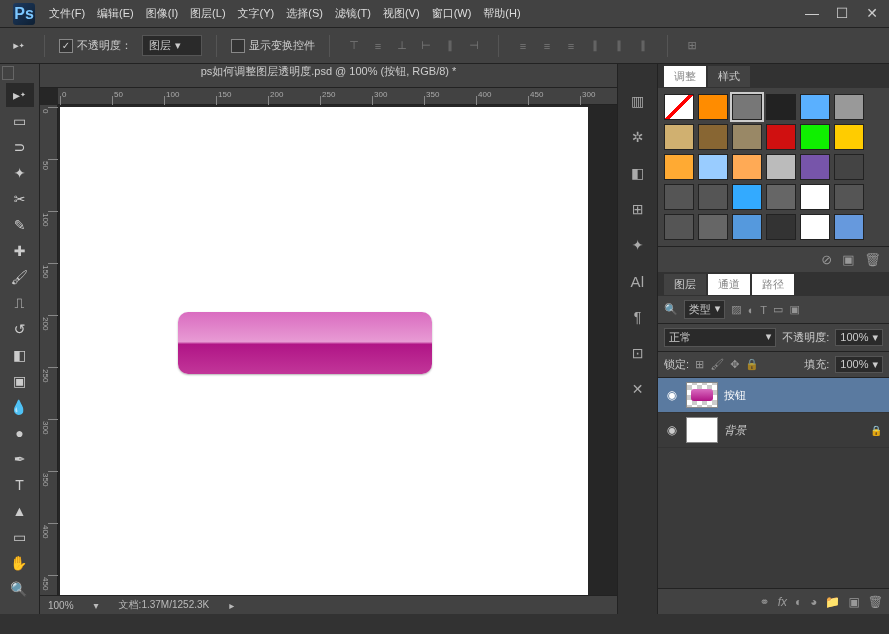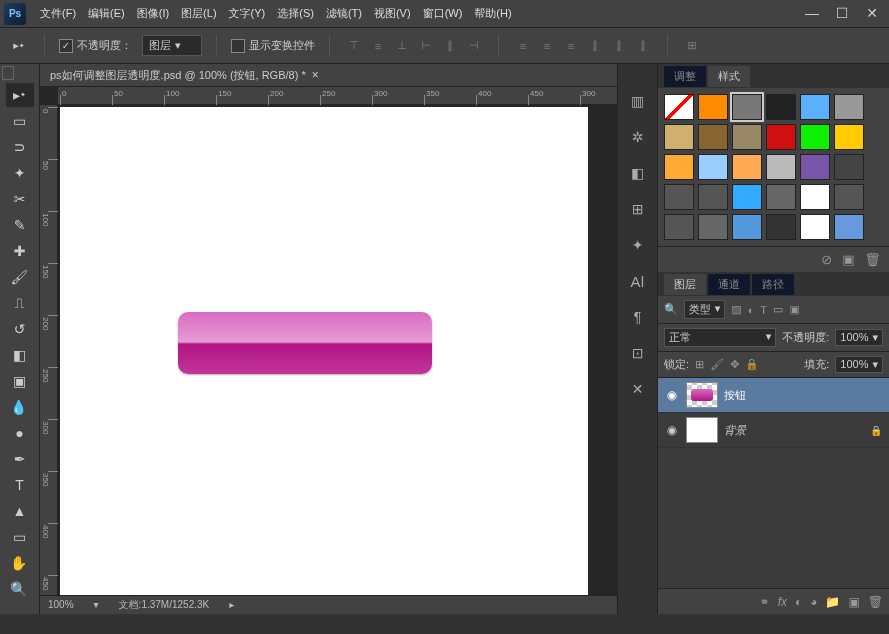--- a/index.html
+++ b/index.html
@@ -1,20 +1,20 @@
 <!DOCTYPE html>
 <html><head>
 <meta charset="utf-8">
 <style>
 * { margin: 0; padding: 0; box-sizing: border-box; font-family: "Microsoft YaHei", Arial, sans-serif; }
 body { width: 889px; height: 634px; background: #323232; color: #ccc; font-size: 11px; overflow: hidden; position: relative; }
 
 
 .titlebar { height: 28px; background: #424242; display: flex; align-items: center; padding: 0 4px; border-bottom: 1px solid #222; }
-.ps-logo { width: 22px; height: 22px; background: linear-gradient(135deg, #1e3a5f, #0d1f33); border-radius: 3px; display: flex; align-items: center; justify-content: center; color: #7cc7ff; font-weight: bold; font-size: 10px; margin-right: 8px; }
+.ps-logo { width: 22px; height: 22px; background: linear-gradient(135deg, #1e3a5f, #0d1f33); border-radius: 3px; display: flex; align-items: center; justify-content: center; color: #7cc7ff; font-weight: bold; font-size: 16px; margin-right: 8px; margin-left: 9px; }
 .menu-item { padding: 4px 6px; cursor: pointer; color: #ddd; text-align: center; }
 .win-controls { position: absolute; right: 8px; top: 4px; display: flex; gap: 12px; }
 .win-btn { width: 18px; height: 18px; display: flex; align-items: center; justify-content: center; cursor: pointer; color: #ccc; font-size: 14px; }
 
 
 .options-bar { height: 36px; background: #424242; display: flex; align-items: center; padding: 0 8px; gap: 10px; border-bottom: 1px solid #222; }
 .opt-icon { width: 22px; height: 22px; display: flex; align-items: center; justify-content: center; }
 .chk { display: flex; align-items: center; gap: 4px; }
 .chk-box { width: 14px; height: 14px; border: 1px solid #888; background: #333; display: flex; align-items: center; justify-content: center; font-size: 10px; color: #ccc; }
 .dropdown { background: #2a2a2a; border: 1px solid #555; padding: 2px 6px; display: flex; align-items: center; gap: 4px; min-width: 60px; }
@@ -22,38 +22,38 @@
 .align-btn { width: 20px; height: 18px; opacity: 0.4; display: inline-flex; align-items: center; justify-content: center; }
 
 
 .main { display: flex; height: 550px; }
 .tools { width: 40px; background: #424242; display: flex; flex-direction: column; padding: 2px; border-right: 1px solid #222; }
 .tool { width: 28px; height: 24px; margin: 1px auto; display: flex; align-items: center; justify-content: center; cursor: pointer; font-size: 14px; color: #ccc; }
 .tool.active { background: #2a2a2a; }
 .tool-tab { width: 12px; height: 14px; background: #424242; border: 1px solid #666; align-self: flex-start; margin-bottom: 2px; }
 
 .docarea { flex: 1; background: #262626; display: flex; flex-direction: column; }
-.doc-tab { height: 24px; background: #424242; display: flex; align-items: center; padding: 0 10px; font-size: 11px; color: #ccc; border-bottom: 1px solid #222; gap: 6px; }
+.doc-tab { height: 24px; background: #424242; display: flex; align-items: center; padding: 0 10px; font-size: 11px; color: #ccc; border-bottom: 1px solid #222; gap: 6px; flex-direction: column; }
 .doc-tab .x { cursor: pointer; font-size: 12px; }
 .ruler-h { height: 18px; background: #424242; position: relative; border-bottom: 1px solid #222; margin-left: 18px; }
 .canvas-row { flex: 1; display: flex; }
 .ruler-v { width: 18px; background: #424242; position: relative; border-right: 1px solid #222; }
 .canvas-wrap { flex: 1; background: #262626; display: flex; align-items: flex-start; justify-content: flex-start; overflow: hidden; position: relative; }
 .canvas { width: 528px; height: 488px; background: white; margin: 2px 0 0 2px; position: relative; }
 .pink-btn { position: absolute; left: 118px; top: 205px; width: 254px; height: 62px; border-radius: 10px; background: linear-gradient(to bottom, #d96cc0 0%, #e89bd4 48%, #b01586 52%, #c23699 100%); box-shadow: 0 1px 2px rgba(0,0,0,0.3); }
 .status { height: 20px; background: #424242; display: flex; align-items: center; padding: 0 8px; font-size: 10px; color: #bbb; gap: 20px; border-top: 1px solid #222; }
 
 
 .rdock { width: 40px; background: #323232; display: flex; flex-direction: column; align-items: center; padding: 26px 2px; gap: 14px; border-left: 1px solid #222; }
 .rdock .ico { width: 22px; height: 22px; display: flex; align-items: center; justify-content: center; font-size: 14px; color: #aaa; cursor: pointer; }
 
 .panels { width: 232px; background: #424242; display: flex; flex-direction: column; border-left: 1px solid #222; }
 .panel-tabrow { height: 24px; display: flex; align-items: center; padding: 0 6px; gap: 2px; background: #323232; }
 .ptab { padding: 3px 10px; background: #424242; font-size: 11px; cursor: pointer; }
-.ptab.inactive { background: #0f172a; color: #888; }
+.ptab.inactive { background: #ffffff; color: #888; }
 
 .swatches { padding: 6px; display: grid; grid-template-columns: repeat(6, 30px); gap: 4px; }
 .sw { width: 30px; height: 26px; border: 1px solid #222; cursor: pointer; }
 .sw.sel { outline: 2px solid #ccc; }
 .swatch-footer { height: 26px; display: flex; align-items: center; justify-content: flex-end; padding: 0 8px; gap: 10px; border-top: 1px solid #222; }
 
 .layers { flex: 1; display: flex; flex-direction: column; }
 .layer-ctrl { display: flex; align-items: center; padding: 4px 6px; gap: 6px; border-bottom: 1px solid #222; }
 .mini-dd { background: #2a2a2a; border: 1px solid #555; padding: 1px 4px; display: flex; gap: 4px; font-size: 11px; }
 .layer-row { display: flex; align-items: center; padding: 4px 6px; gap: 6px; border-bottom: 1px solid #333; cursor: pointer; }

